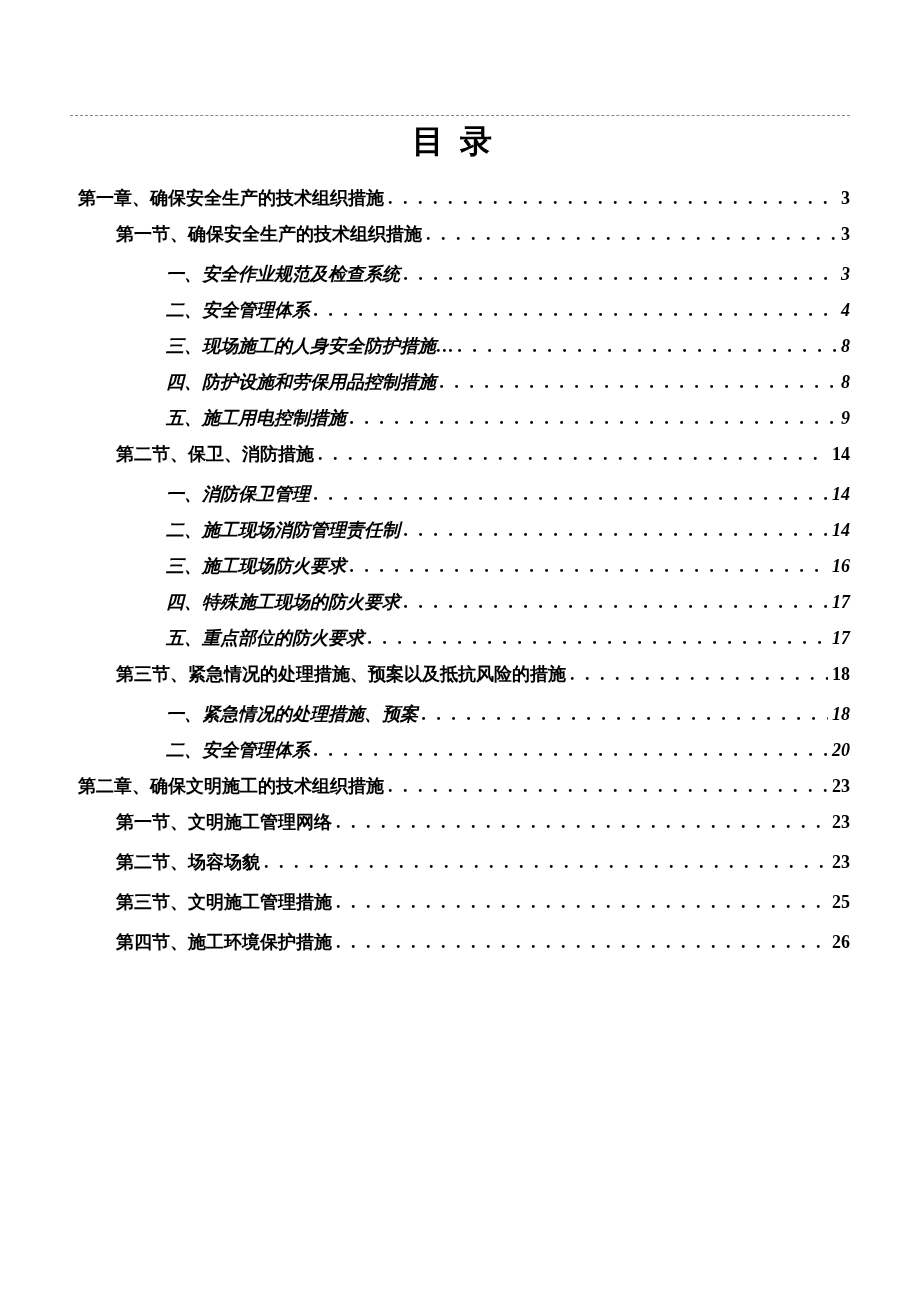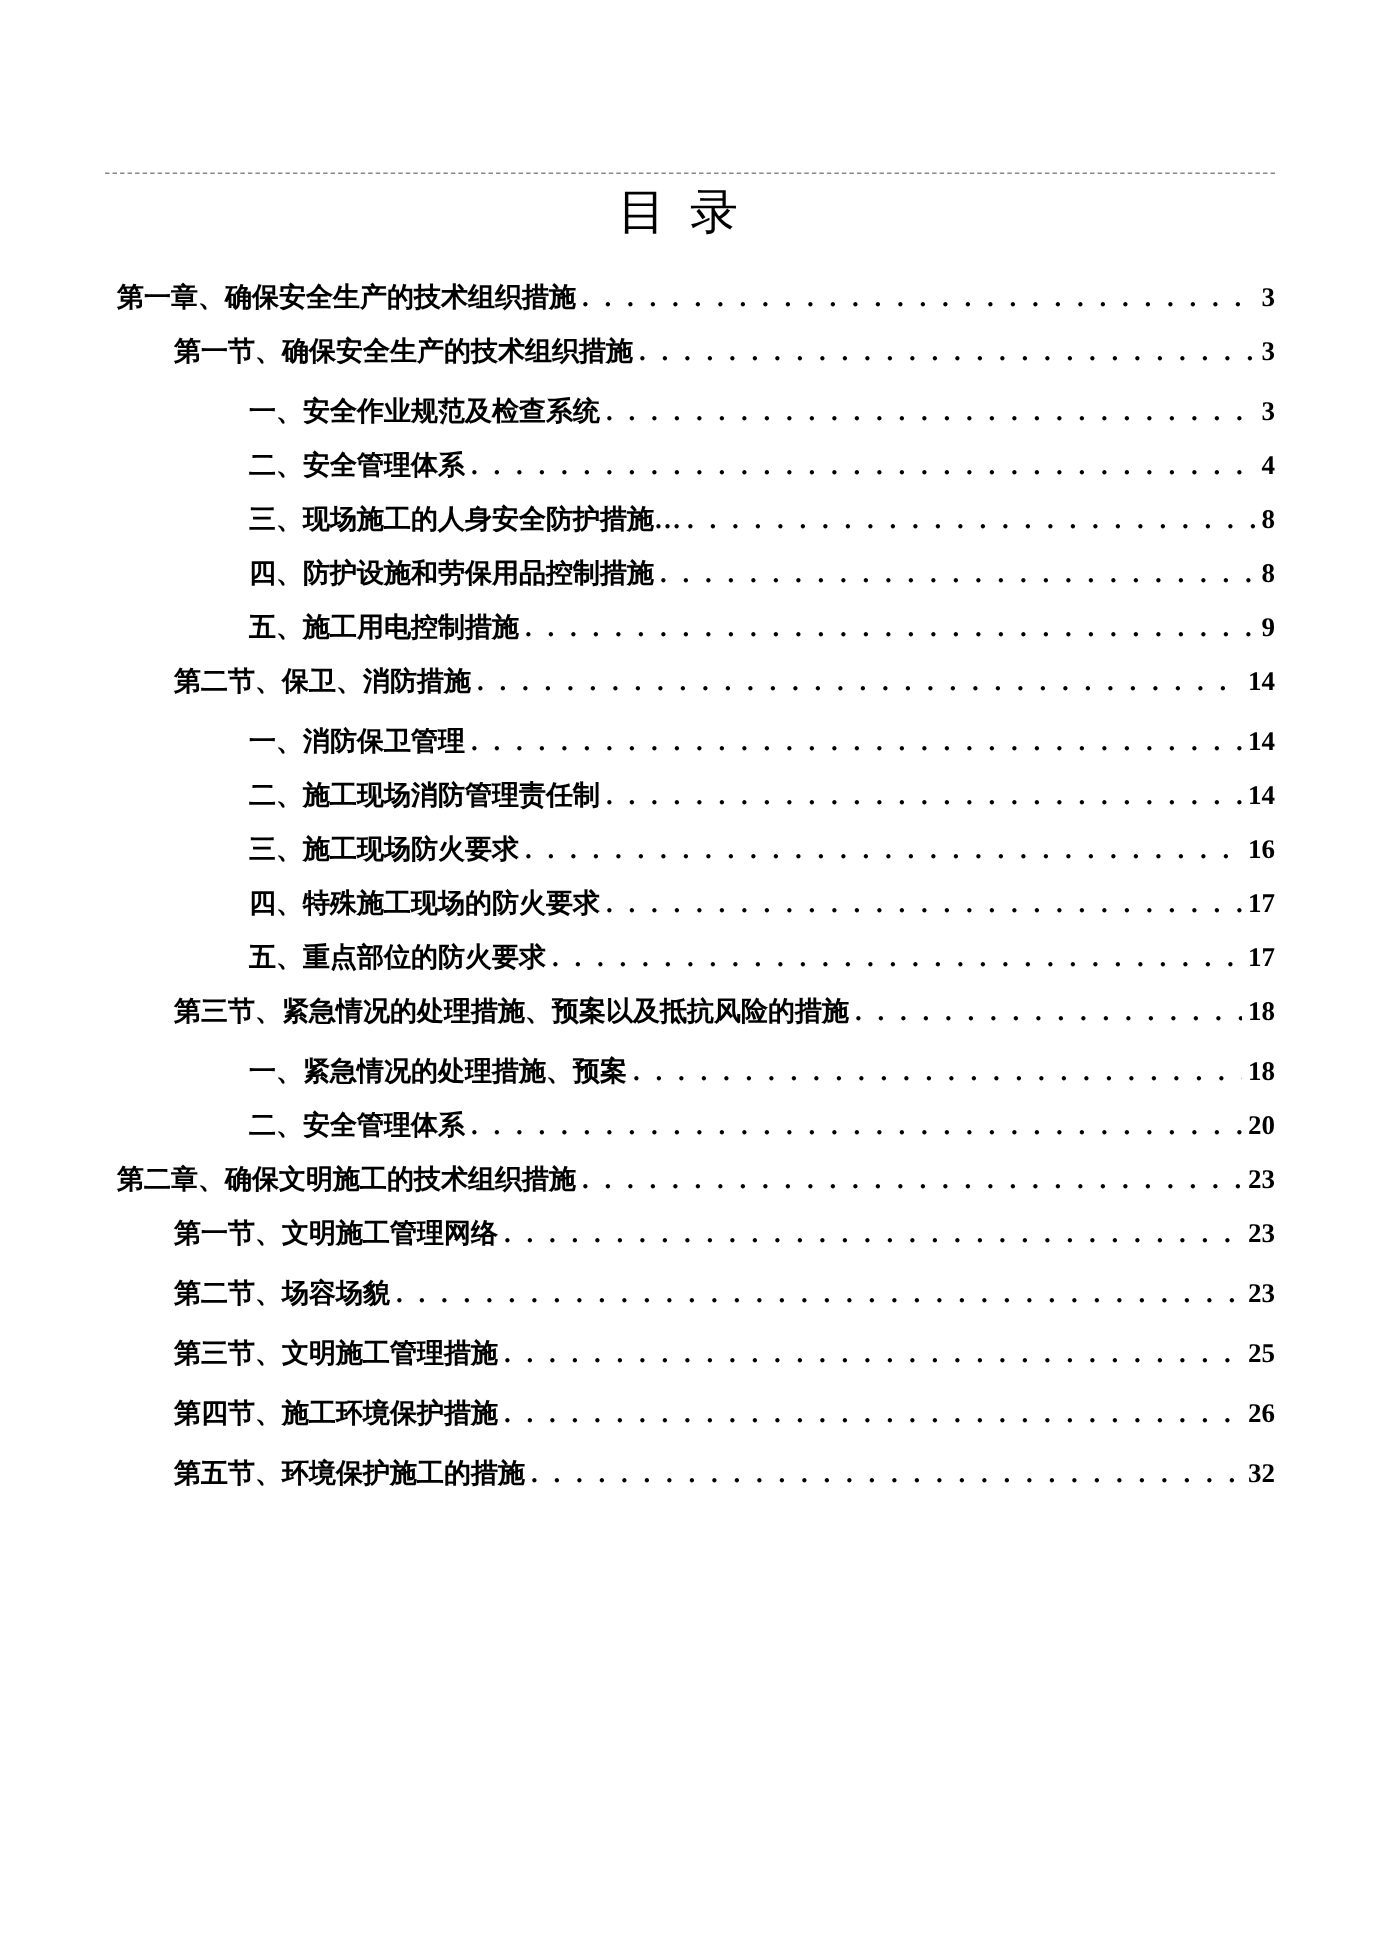--- a/index.html
+++ b/index.html
@@ -15,21 +15,21 @@
       padding: 115px 70px 0 70px;
       color: #000000;
     }
     .divider {
       border-top: 1px dashed #888888;
       margin-bottom: 4px;
     }
     .title {
       text-align: center;
       font-size: 32px;
-      font-weight: normal;
+      font-weight: bold;
       letter-spacing: 16px;
       margin-bottom: 22px;
     }
     .toc-list {
       list-style: none;
     }
     .toc-item {
       display: flex;
       align-items: baseline;
       font-size: 18px;
@@ -43,20 +43,21 @@
     .toc-item.level-1 {
       padding-left: 46px;
       font-weight: bold;
       margin-bottom: 16px;
       margin-top: 6px;
       text-align: center;
     }
     .toc-item.level-2 {
       padding-left: 96px;
       font-weight: bold;
+      font-style: italic;
     }
     .toc-label {
       flex: 0 0 auto;
     }
     .toc-dots {
       flex: 1 1 auto;
       overflow: hidden;
       letter-spacing: 3px;
       margin: 0 4px;
       font-weight: bold;
@@ -175,18 +176,13 @@
     <li class="toc-item level-1">
       <span class="toc-label">第三节、文明施工管理措施</span>
       <span class="toc-dots"></span>
       <span class="toc-page">25</span>
     </li>
     <li class="toc-item level-1">
       <span class="toc-label">第四节、施工环境保护措施</span>
       <span class="toc-dots"></span>
       <span class="toc-page">26</span>
     </li>
-    <li class="toc-item level-1">
-      <span class="toc-label">第五节、环境保护施工的措施</span>
-      <span class="toc-dots"></span>
-      <span class="toc-page">32</span>
-    </li>
   </ul>
 
 </body></html>

